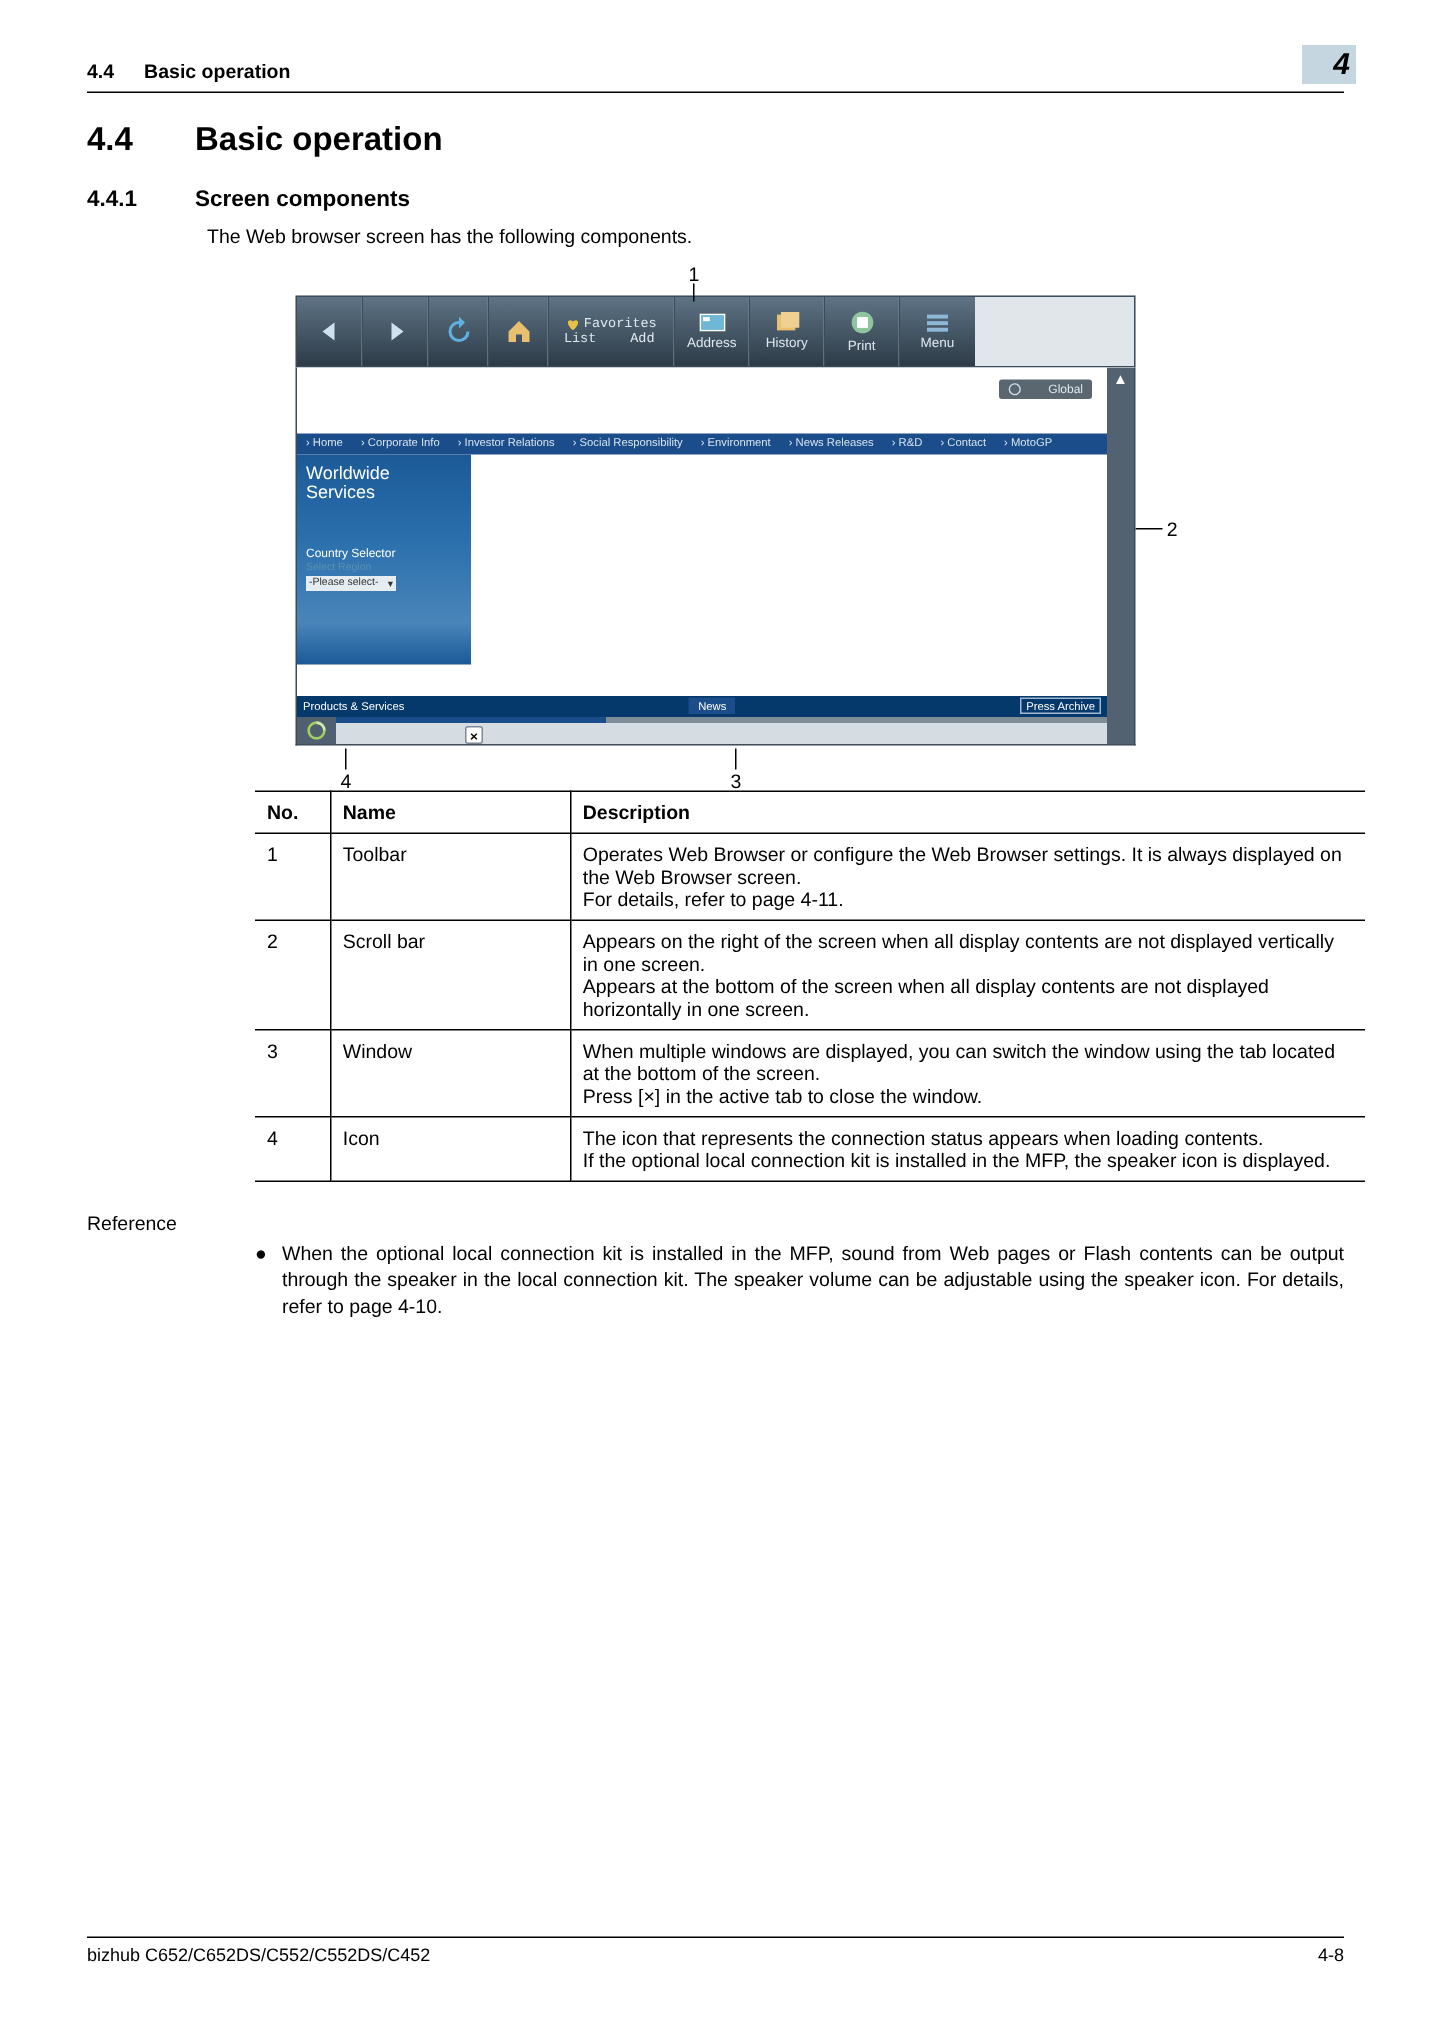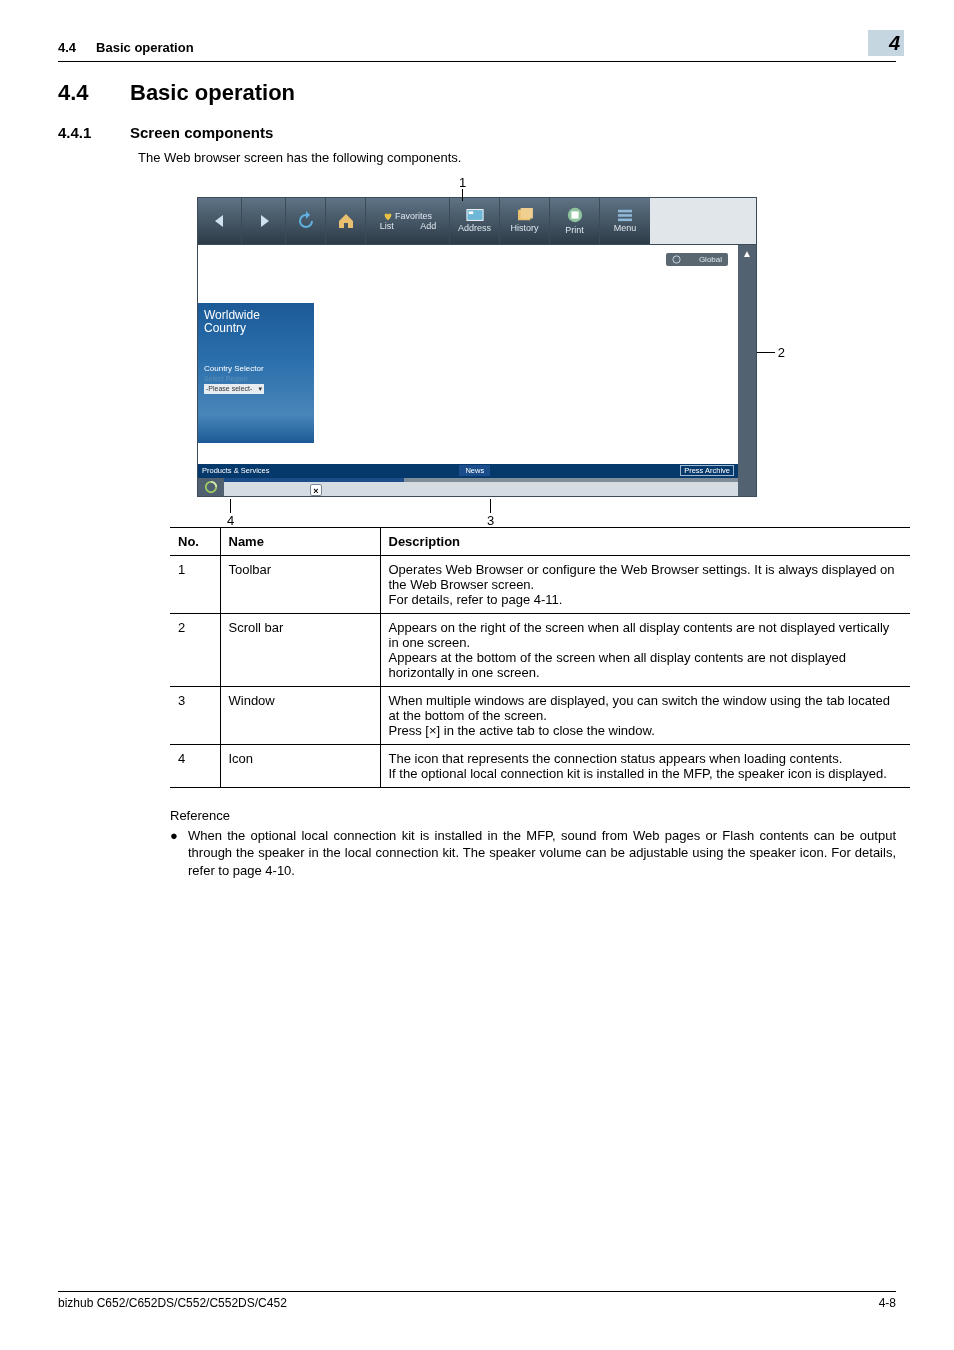--- a/index.html
+++ b/index.html
@@ -51,21 +51,21 @@
   .toolbar .tb-cell {
     border-right: 1px solid #3b4b5a;
     display: flex; flex-direction: column;
     align-items: center; justify-content: center;
     font-size: 9px; color: #dfe8ef;
     background: linear-gradient(#5e7385, #2d3b47);
   }
   .toolbar .tb-cell:last-child { border-right: none; }
   .tb-nav { width: 44px; }
   .tb-ico { width: 40px; }
-  .tb-dbl { width: 84px; flex-direction: column; }
+  .tb-dbl { width: 84px; flex-direction: column; font-family: Liberation Mono, monospace; }
   .tb-dbl .top-lbl { font-size: 9px; display:flex; align-items:center; gap:2px; }
   .tb-dbl .bot-row { display: flex; width: 100%; }
   .tb-dbl .bot-row .half { flex:1; text-align:center; font-size:9px; }
   .tb-sml { width: 50px; }
   .tb-label { font-size: 9px; margin-top:1px; color:#dfe8ef; }
 
   .content-area {
     position: relative;
     height: 252px;
     border-left: 1.5px solid #3b4b5a;
@@ -142,21 +142,21 @@
   table.comp th, table.comp td {
     border-top: 1px solid #000;
     border-bottom: 1px solid #000;
     padding: 6px 8px 6px 8px;
     vertical-align: top;
     text-align: left;
   }
   table.comp th { font-weight: bold; }
   table.comp .col-no { width: 50px; border-right: 1px solid #000; }
   table.comp .col-name { width: 160px; border-right: 1px solid #000; }
-  .ref-head { margin-left: 112px; margin-top: 20px; font-size: 13px; }
+  .ref-head { margin-top: 20px; font-size: 13px; }
   .bullet-row { display: flex; margin-left: 112px; margin-top: 4px; font-size: 13px; line-height: 1.35; text-align: justify; }
   .bullet-row .dot { width: 18px; }
   .bullet-row .txt { flex: 1; }
 
   .footer {
     position: absolute; bottom: 40px; left: 58px; right: 58px;
     border-top: 1px solid #000; padding-top: 4px;
     display: flex; justify-content: space-between;
     font-size: 12px;
   }
@@ -256,23 +256,34 @@
     </div>
   </div>
 
   <div class="content-area">
     <div class="global-btn">
       <svg viewBox="0 0 10 10" width="9" height="9">
           <circle cx="5" cy="5" r="4" fill="none" stroke="#cfe0ee"></circle>
         </svg>
       <span>Global</span>
     </div>
+    <div class="blue-nav">
+      <span class="item">› Home</span>
+      <span class="item">› Corporate Info</span>
+      <span class="item">› Investor Relations</span>
+      <span class="item">› Social Responsibility</span>
+      <span class="item">› Environment</span>
+      <span class="item">› News Releases</span>
+      <span class="item">› R&amp;D</span>
+      <span class="item">› Contact</span>
+      <span class="item">› MotoGP</span>
+    </div>
     <div class="side-panel">
       <div class="wwg">Worldwide</div>
-      <div class="wwg">Country</div>
+      <div class="wwg">Services</div>
       <div class="csel">Country Selector</div>
       <div class="sreg">Select Region</div>
       <div class="dd">
         <span>-Please select-</span>
         <span>▾</span>
       </div>
     </div>
     <div class="scrollbar-v">
       <div class="arrow">▲</div>
       <div class="arrow">▼</div>

